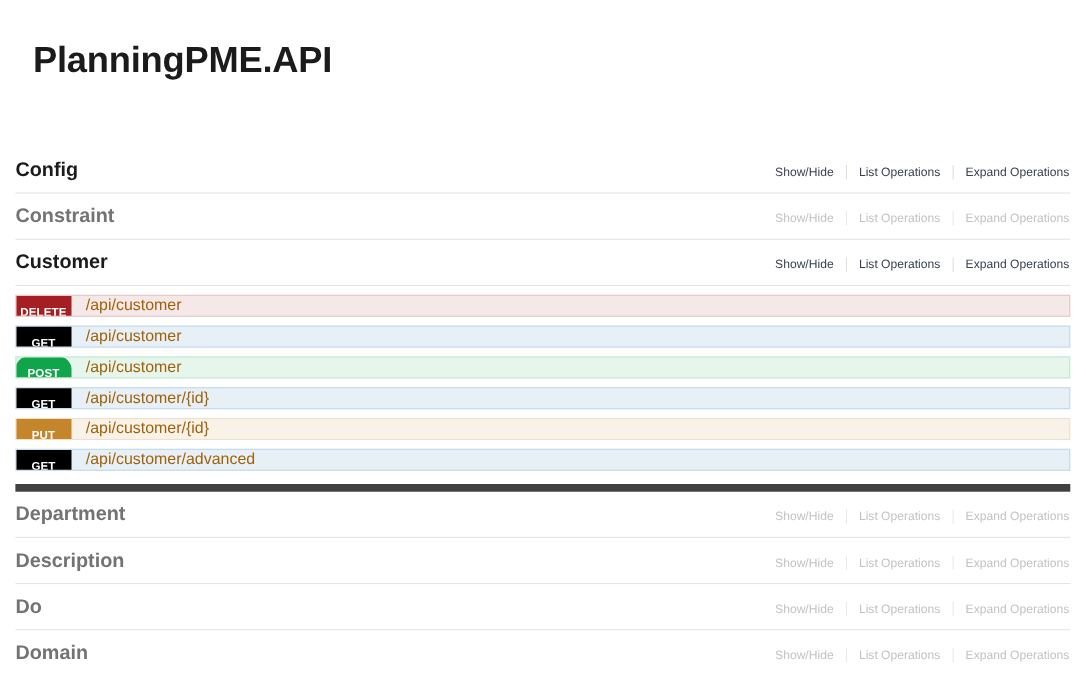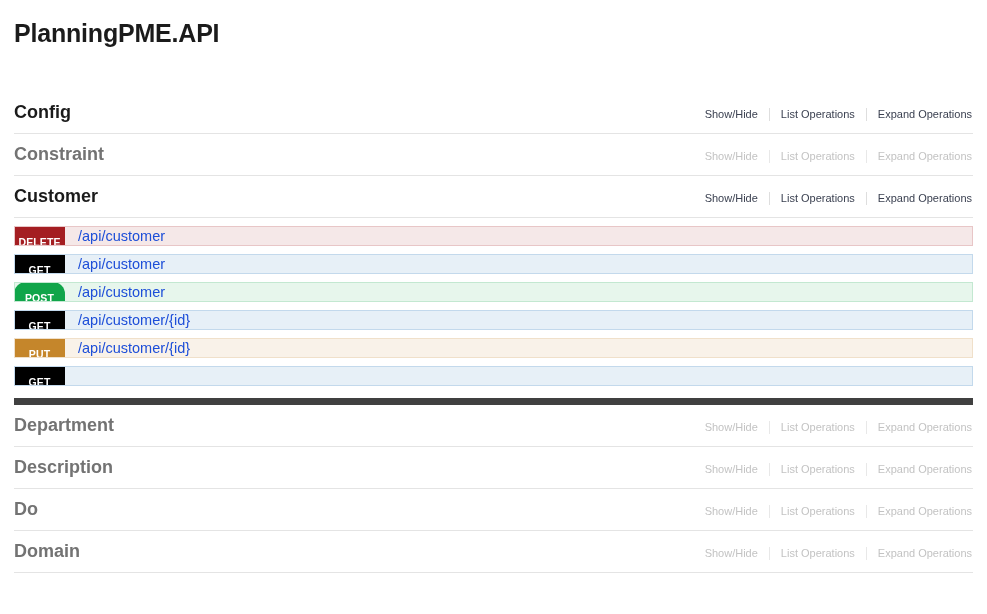--- a/index.html
+++ b/index.html
@@ -18,25 +18,25 @@
     -webkit-font-smoothing: antialiased;
   }
 
   .page {
     width: 987px;
     padding: 0 14px;
   }
 
   
   .api-title {
-    font-size: 25px;
+    font-size: 33px;
     font-weight: bold;
     color: #1b1b1b;
     letter-spacing: -0.2px;
-    margin: 0;
+    margin: 16px;
     padding-top: 18px;
     padding-bottom: 0;
     line-height: 1.2;
   }
 
   .title-spacer { height: 44px; }
 
   
   .resource {
     width: 959px;
@@ -112,21 +112,21 @@
     letter-spacing: 0.1px;
     text-transform: uppercase;
     margin: -1px 0 -1px -1px;
     height: 32px;
   }
   .op-path {
     display: flex;
     align-items: center;
     padding-left: 13px;
     font-size: 14.5px;
-    color: #1d4ed8;
+    color: #a16207;
     flex: 1;
   }
 
   
   .m-get    { background: #000000; }
   .m-post   { background: #10a54a; border-radius: 12px; }
   .m-put    { background: #c5862b; }
   .m-delete { background: #a41e22; }
 
   .row-get    { background: #e7f0f7; border-color: #c3d9ec; }
@@ -196,20 +196,21 @@
           <div class="operation row-get">
             <span class="op-method m-get">GET</span>
             <span class="op-path">/api/customer/{id}</span>
           </div>
           <div class="operation row-put">
             <span class="op-method m-put">PUT</span>
             <span class="op-path">/api/customer/{id}</span>
           </div>
           <div class="operation row-get">
             <span class="op-method m-get">GET</span>
+            <span class="op-path">/api/customer/advanced</span>
           </div>
         </div>
       </div>
       <div class="resource">
         <div class="resource-head top-rule">
           <h2 class="resource-title muted">Department</h2>
           <div class="resource-ops muted">
             <a class="op-link">Show/Hide</a>
             <span class="divider"></span>
             <a class="op-link">List Operations</a>

